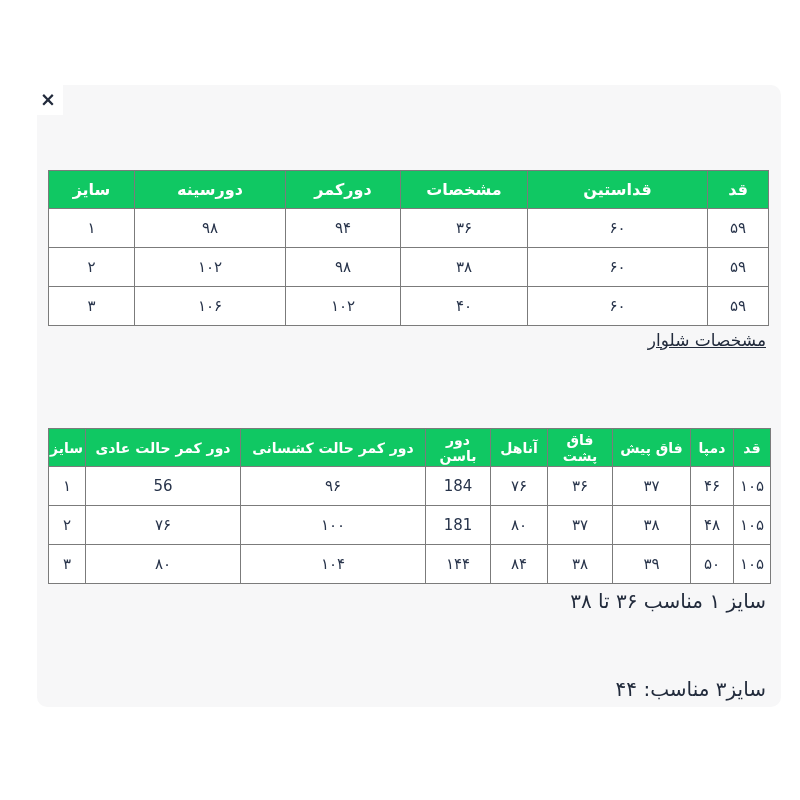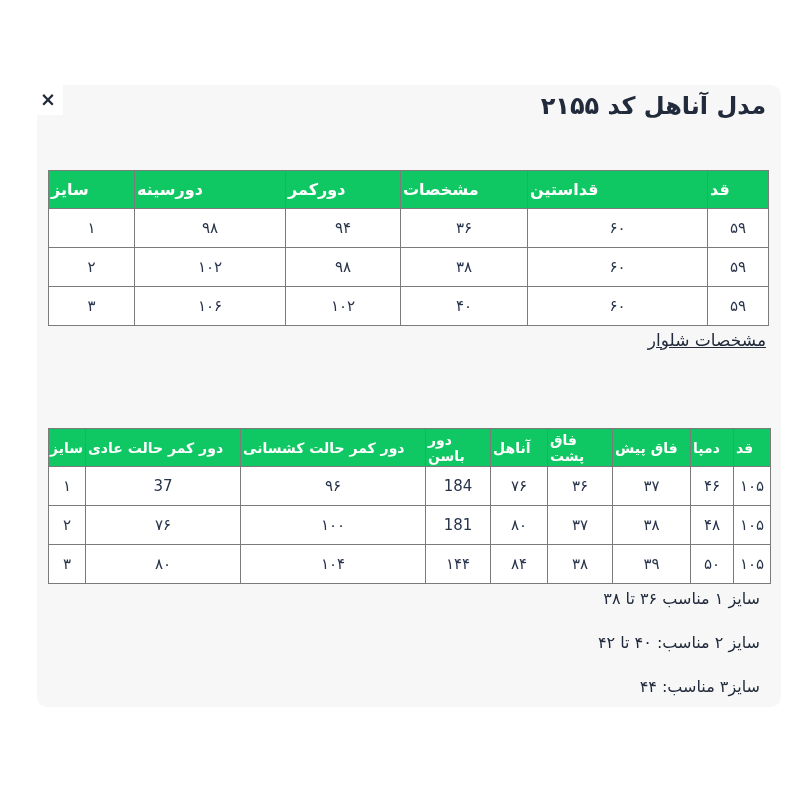--- a/index.html
+++ b/index.html
@@ -22,52 +22,51 @@
     background:#ffffff;border:none;color:var(--text_dark);font-size:19px;
     font-weight:700;line-height:30px;text-align:center;cursor:pointer;z-index:3;
     font-family:"DejaVu Sans", sans-serif;}
 
   .title{position:absolute;top:92px;right:34px;direction:rtl;z-index:2;
     font-size:24px;font-weight:700;color:var(--text_dark);}
 
   table{position:absolute;border-collapse:collapse;table-layout:fixed;
     direction:rtl;z-index:2;background:var(--cell_bg);}
   th{background:var(--header_green);color:#ffffff;font-weight:700;
-    border:1px solid var(--border_gray);text-align:left;vertical-align:middle;
+    border:1px solid var(--border_gray);text-align:center;vertical-align:middle;
     height:38px;padding:0 2px;}
   td{background:var(--cell_bg);color:var(--cell_text);font-size:15px;
     border:1px solid var(--border_gray);text-align:center;vertical-align:middle;
     height:39px;padding:0 2px;}
 
   .t1{left:48px;top:170px;width:720px;}
   .t1 th{font-size:16px;}
   .t2{left:48px;top:428px;width:722px;}
   .t2 th{font-size:14px;}
 
   .section-label{position:absolute;top:330px;right:34px;direction:rtl;z-index:2;
     font-size:17px;color:var(--text_dark);text-decoration:underline;}
 
-  .note{position:absolute;right:40px;direction:rtl;z-index:2;
-    font-size:16px;color:var(--text_dark);text-align:right;}
+  .note{position:absolute;right:34px;direction:rtl;z-index:2;
+    font-size:20px;color:var(--text_dark);text-align:right;}
   .note-1{top:589px;}
   .note-2{top:633px;}
   .note-3{top:677px;margin-left:12px;}
 </style>
 </head>
 <body>
 
 <div class="stage">
 
   <div class="panel"></div>
 
   <button class="close-btn">
     <span>×</span>
   </button>
 
-  <div class="title">مدل آناهل کد ۲۱۵۵</div>
 
   <table class="t1">
     <colgroup>
       <col style="width:61px">
         <col style="width:180px">
         <col style="width:127px">
       <col style="width:115px">
         <col style="width:151px">
         <col style="width:86px">
     </colgroup>
@@ -138,21 +137,21 @@
     </thead>
     <tbody>
         <tr>
           <td>۱۰۵</td>
           <td>۴۶</td>
           <td>۳۷</td>
           <td>۳۶</td>
           <td>۷۶</td>
           <td>184</td>
           <td>۹۶</td>
-          <td>37</td>
+          <td>56</td>
           <td>۱</td>
         </tr>
         <tr>
           <td>۱۰۵</td>
           <td>۴۸</td>
           <td>۳۸</td>
           <td>۳۷</td>
           <td>۸۰</td>
           <td>181</td>
           <td>۱۰۰</td>
@@ -167,16 +166,15 @@
           <td>۸۴</td>
           <td>۱۴۴</td>
           <td>۱۰۴</td>
           <td>۸۰</td>
           <td>۳</td>
         </tr>
       </tbody>
   </table>
 
   <div class="note note-1">سایز ۱ مناسب  ۳۶ تا ۳۸</div>
-  <div class="note note-2">سایز ۲ مناسب: ۴۰ تا ۴۲</div>
   <div class="note note-3">سایز۳ مناسب: ۴۴</div>
 
 </div>
 
 </body></html>

